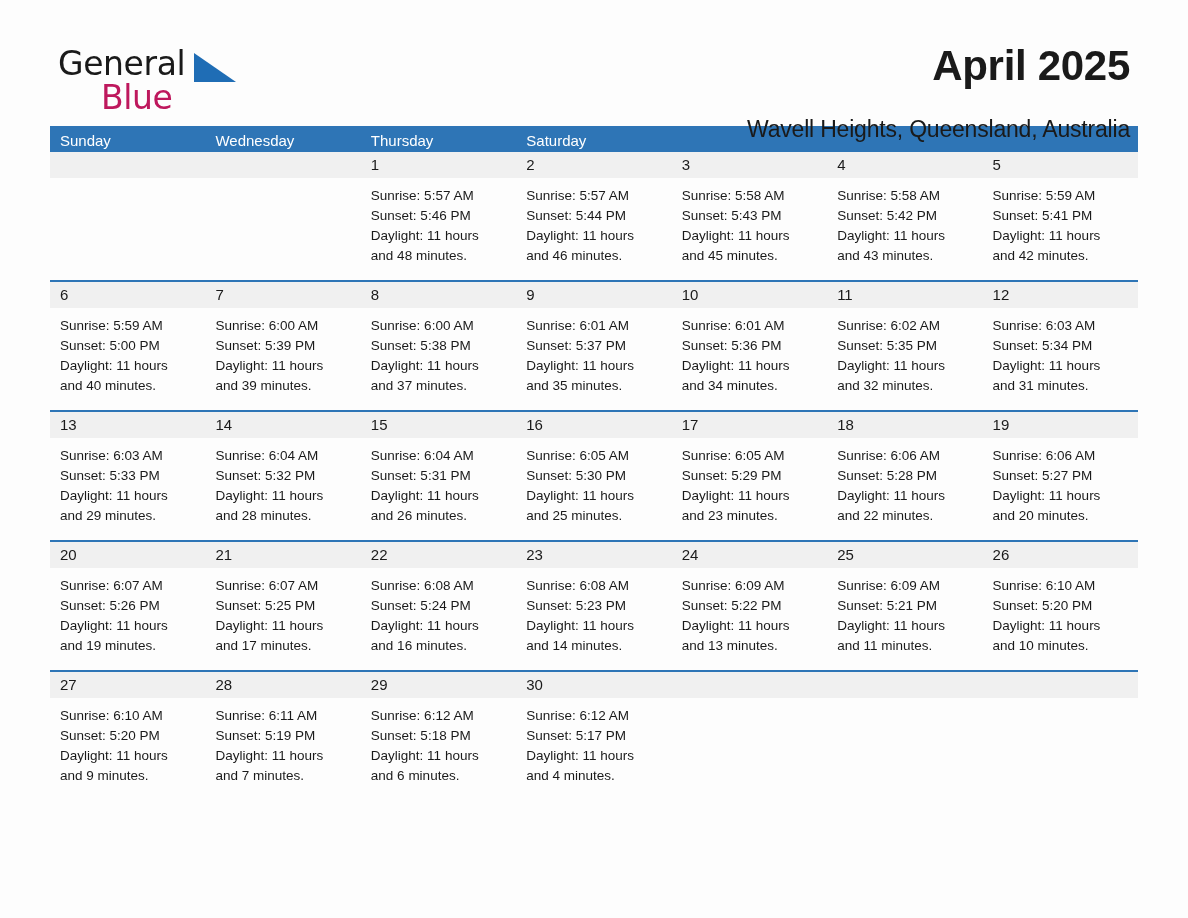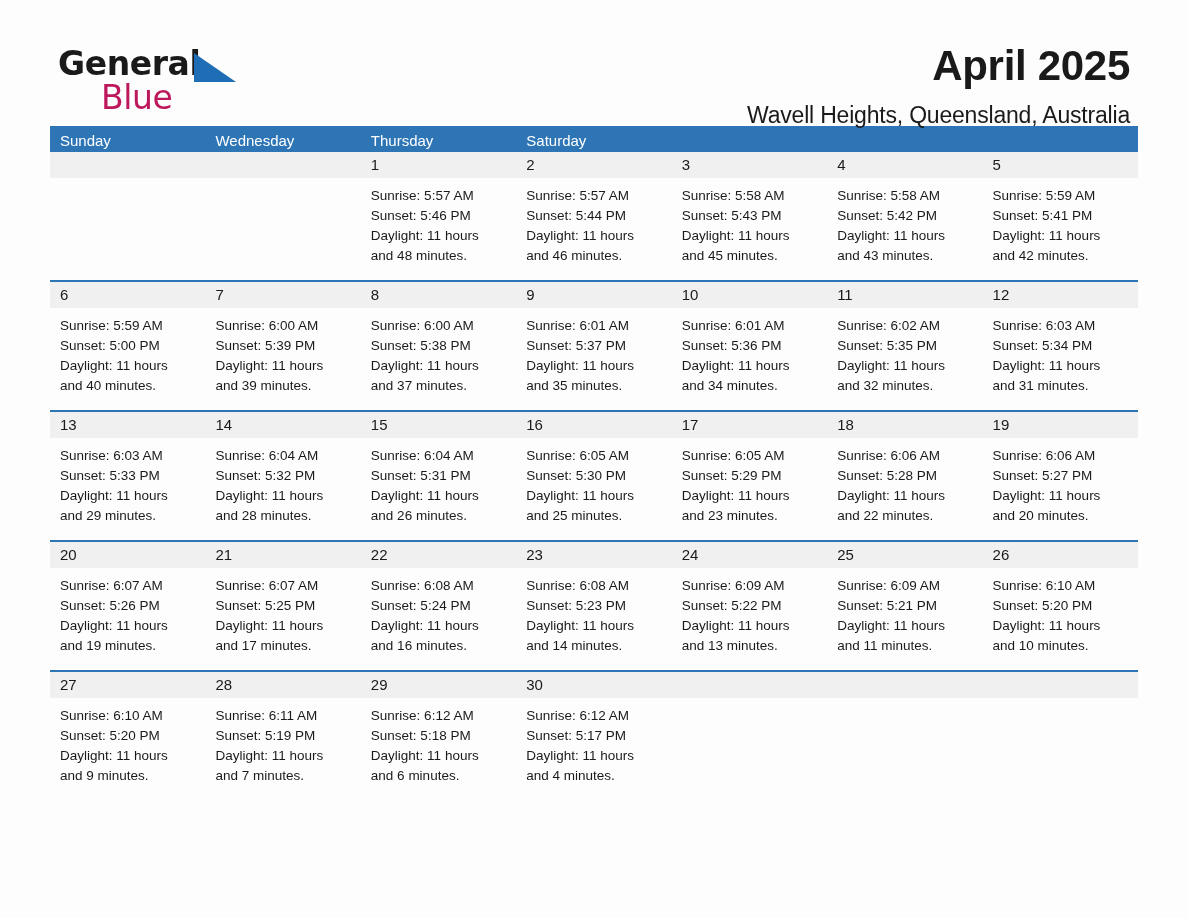--- a/index.html
+++ b/index.html
@@ -33,21 +33,21 @@
     user-select: none;
   }
   .logo-general {
     position: absolute;
     left: 8px;
     top: 2px;
     font-size: 33px;
     color: #1a1a1a;
     letter-spacing: -0.4px;
     font-family: "DejaVu Sans", sans-serif;
-    font-weight: 700;
+    font-weight: 400;
   }
   .logo-tri {
     position: absolute;
     left: 144px;
     top: 11px;
     width: 0;
     height: 0;
     border-left: 42px solid #1f6db5;
     border-top: 29px solid transparent;
   }
@@ -67,21 +67,21 @@
     font-weight: 700;
     color: #1a1a1a;
     line-height: 48px;
     letter-spacing: -0.3px;
   }
   .cal-subtitle {
     font-size: 23px;
     font-weight: 400;
     color: #1a1a1a;
     line-height: 30px;
-    margin-top: 10px;
+    margin-top: 24px;
     letter-spacing: -0.2px;
   }
 
   
   .calendar {
     width: 1088px;
     margin-top: 10px;
   }
   .dow-row {
     display: grid;

